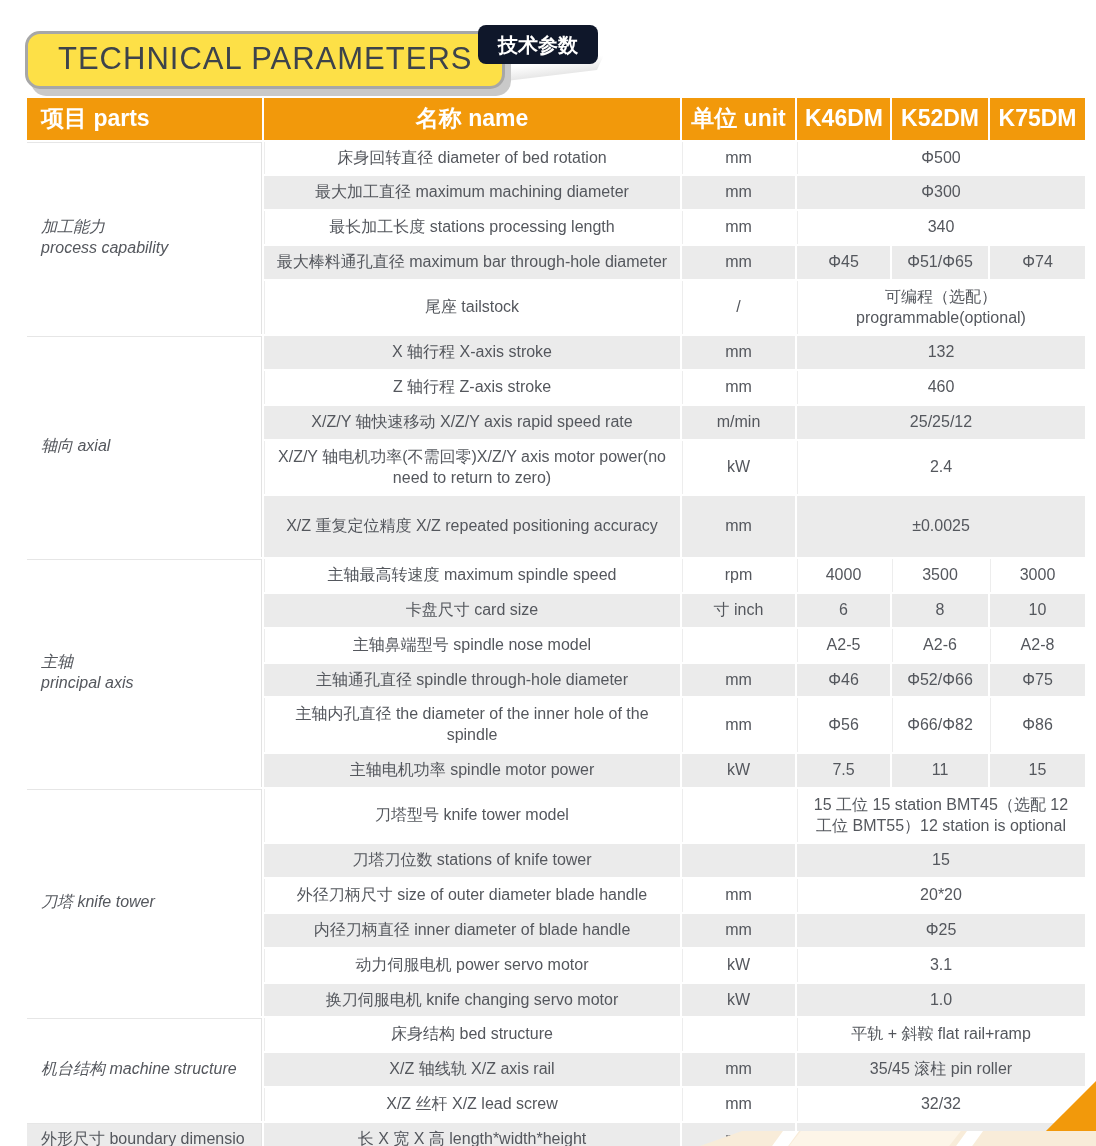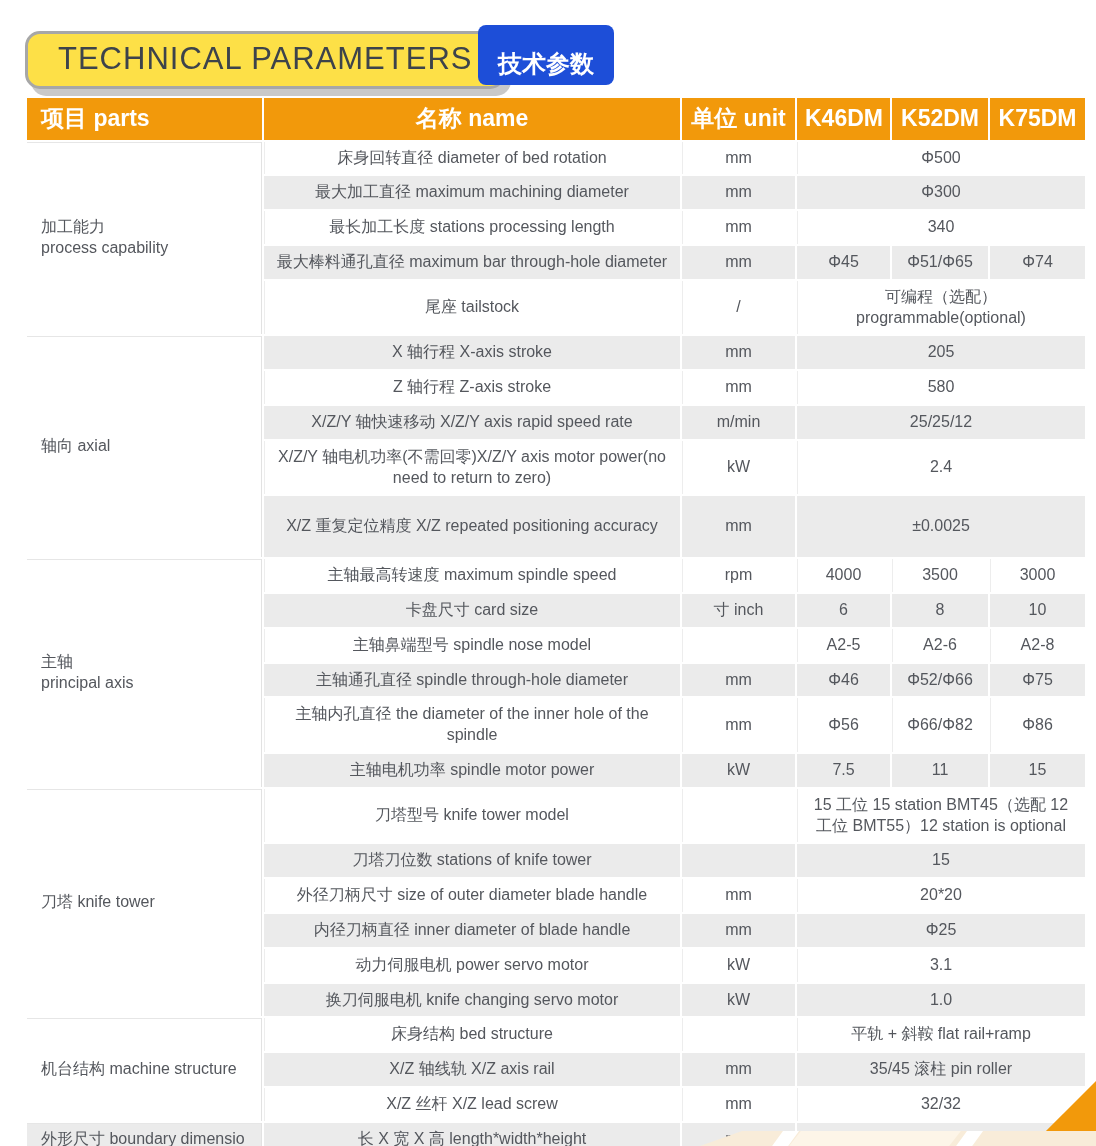--- a/index.html
+++ b/index.html
@@ -32,26 +32,26 @@
   }
   .title-fold {
     position: absolute; left: 430px; top: 34px;
     width: 150px; height: 30px;
     background: linear-gradient(to bottom, #ffffff 55%, #e7e7e7 100%);
     transform: rotate(-7deg) skewX(-32deg);
     z-index: 1;
   }
   .title-badge {
     position: absolute; left: 453px; top: 11px;
-    background: #1d4ed8;
+    background: #0f172a;
     color: #ffffff;
     font-weight: bold;
-    font-size: 24px;
+    font-size: 20px;
     line-height: 1;
-    padding: 27px 20px 9px 20px;
+    padding: 10px 20px 9px 20px;
     border-radius: 8px;
     white-space: nowrap;
     z-index: 3;
   }
 
   
   table.params {
     position: absolute; top: 96px; left: 25px;
     width: 1060px;
     border-collapse: collapse;
@@ -78,21 +78,21 @@
     vertical-align: middle;
     background: #ffffff;
   }
   .params tr.alt td { background: #ebebeb; }
   .params td.group {
     text-align: left;
     padding-left: 14px;
     white-space: pre-line;
     box-shadow: inset -1px 0 0 #e2e2e2, inset 0 1px 0 #e6e6e6;
   }
-  .params td.group.multi { background: #ffffff !important; }
+  .params td.group.multi { background: #ffffff !important; font-style: italic; }
   .params tr.w td:not(.group) { box-shadow: inset 1px 0 0 #ededed; }
   .params td.tall { padding-top: 20px; padding-bottom: 20px; }
 
   
   .deco-corner {
     position: absolute;
     right: -46px; bottom: -46px;
     width: 92px; height: 92px;
     background: #f2990b;
     transform: rotate(45deg);
@@ -181,26 +181,26 @@
         </tr>
         <tr class="w">
           <td class="name-cell">尾座 tailstock</td>
           <td class="unit-cell">/</td>
           <td class="value-cell" colspan="3">可编程（选配）programmable(optional)</td>
         </tr>
         <tr class="alt">
           <td class="group multi" rowspan="5">轴向 axial</td>
           <td class="name-cell">X 轴行程 X-axis stroke</td>
           <td class="unit-cell">mm</td>
-          <td class="value-cell" colspan="3">205</td>
+          <td class="value-cell" colspan="3">132</td>
         </tr>
         <tr class="w">
           <td class="name-cell">Z 轴行程 Z-axis stroke</td>
           <td class="unit-cell">mm</td>
-          <td class="value-cell" colspan="3">580</td>
+          <td class="value-cell" colspan="3">460</td>
         </tr>
         <tr class="alt">
           <td class="name-cell">X/Z/Y 轴快速移动 X/Z/Y axis rapid speed rate</td>
           <td class="unit-cell">m/min</td>
           <td class="value-cell" colspan="3">25/25/12</td>
         </tr>
         <tr class="w">
           <td class="name-cell">X/Z/Y 轴电机功率(不需回零)X/Z/Y axis motor power(no need to return to zero)</td>
           <td class="unit-cell">kW</td>
           <td class="value-cell" colspan="3">2.4</td>

